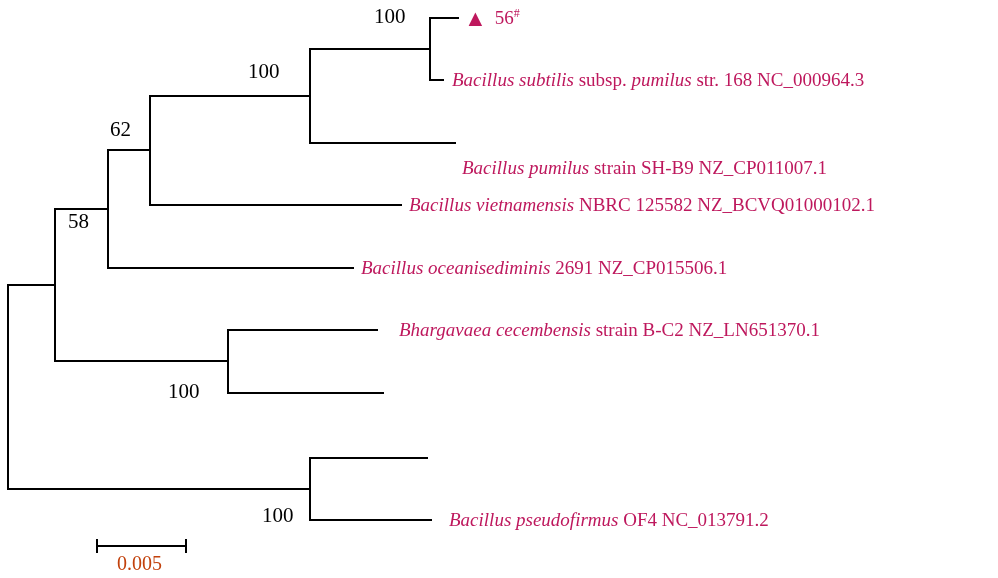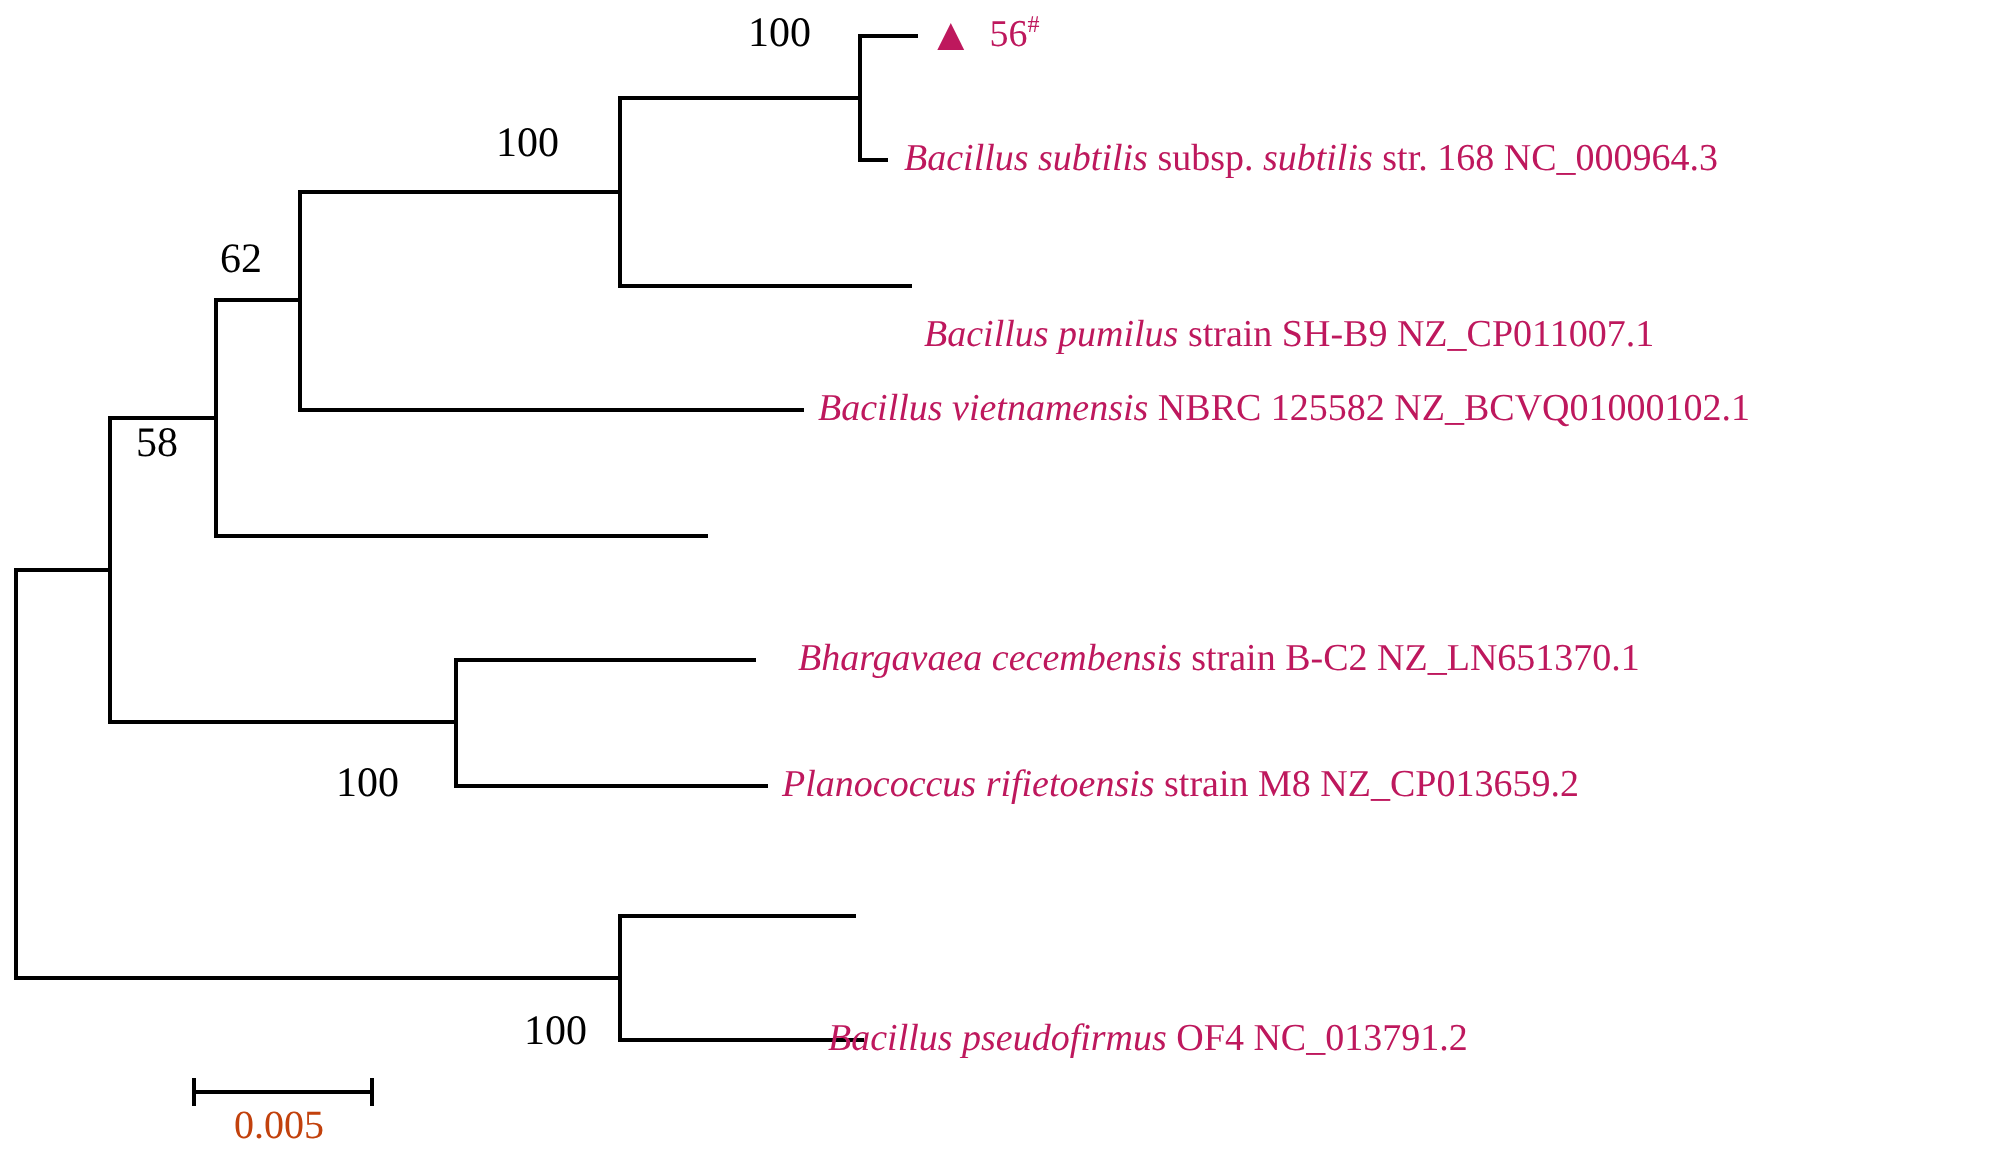--- a/index.html
+++ b/index.html
@@ -92,21 +92,21 @@
       <line x1="186" y1="539" x2="186" y2="553"></line>
     </svg>
   <div class="layer">
       <div class="bootstrap" style="left: 374px; top: 6px;">100</div>
       <div class="bootstrap" style="left: 248px; top: 61px;">100</div>
       <div class="bootstrap" style="left: 110px; top: 119px;">62</div>
       <div class="bootstrap" style="left: 68px; top: 179px; margin-top: 32px;">58</div>
       <div class="bootstrap" style="left: 168px; top: 381px;">100</div>
       <div class="bootstrap" style="left: 262px; top: 505px;">100</div>
       <div class="taxon" style="left: 464px; top: 18px;"><span class="tri">▲</span><span>56</span><sup>#</sup></div>
-      <div class="taxon" style="left: 452px; top: 80px;"><span class="it">Bacillus subtilis</span><span> subsp. </span><span class="it">subtilis</span><span> str. 168 NC_000964.3</span></div>
+      <div class="taxon" style="left: 452px; top: 80px;"><span class="it">Bacillus subtilis</span><span> subsp. </span><span class="it">pumilus</span><span> str. 168 NC_000964.3</span></div>
       <div class="taxon" style="left: 462px; top: 143px; margin-top: 25px;"><span class="it">Bacillus pumilus</span><span> strain SH-B9 NZ_CP011007.1</span></div>
       <div class="taxon" style="left: 409px; top: 205px;"><span class="it">Bacillus vietnamensis</span><span> NBRC 125582 NZ_BCVQ01000102.1</span></div>
+      <div class="taxon" style="left: 361px; top: 268px;"><span class="it">Bacillus oceanisediminis</span><span> 2691 NZ_CP015506.1</span></div>
       <div class="taxon" style="left: 385px; top: 330px; margin-left: 14px;"><span class="it">Bhargavaea cecembensis</span><span> strain B-C2 NZ_LN651370.1</span></div>
-      <div class="taxon" style="left: 391px; top: 393px;"><span class="it">Planococcus rifietoensis</span><span> strain M8 NZ_CP013659.2</span></div>
-      <div class="taxon" style="left: 414px; top: 520px;"><span class="it">Bacillus pseudofirmus</span><span> OF4 NC_013791.2</span></div>
+      <div class="taxon" style="left: 449px; top: 520px;"><span class="it">Bacillus pseudofirmus</span><span> OF4 NC_013791.2</span></div>
     </div>
   <div class="scale-label">0.005</div>
 </div>
 
 </body></html>

